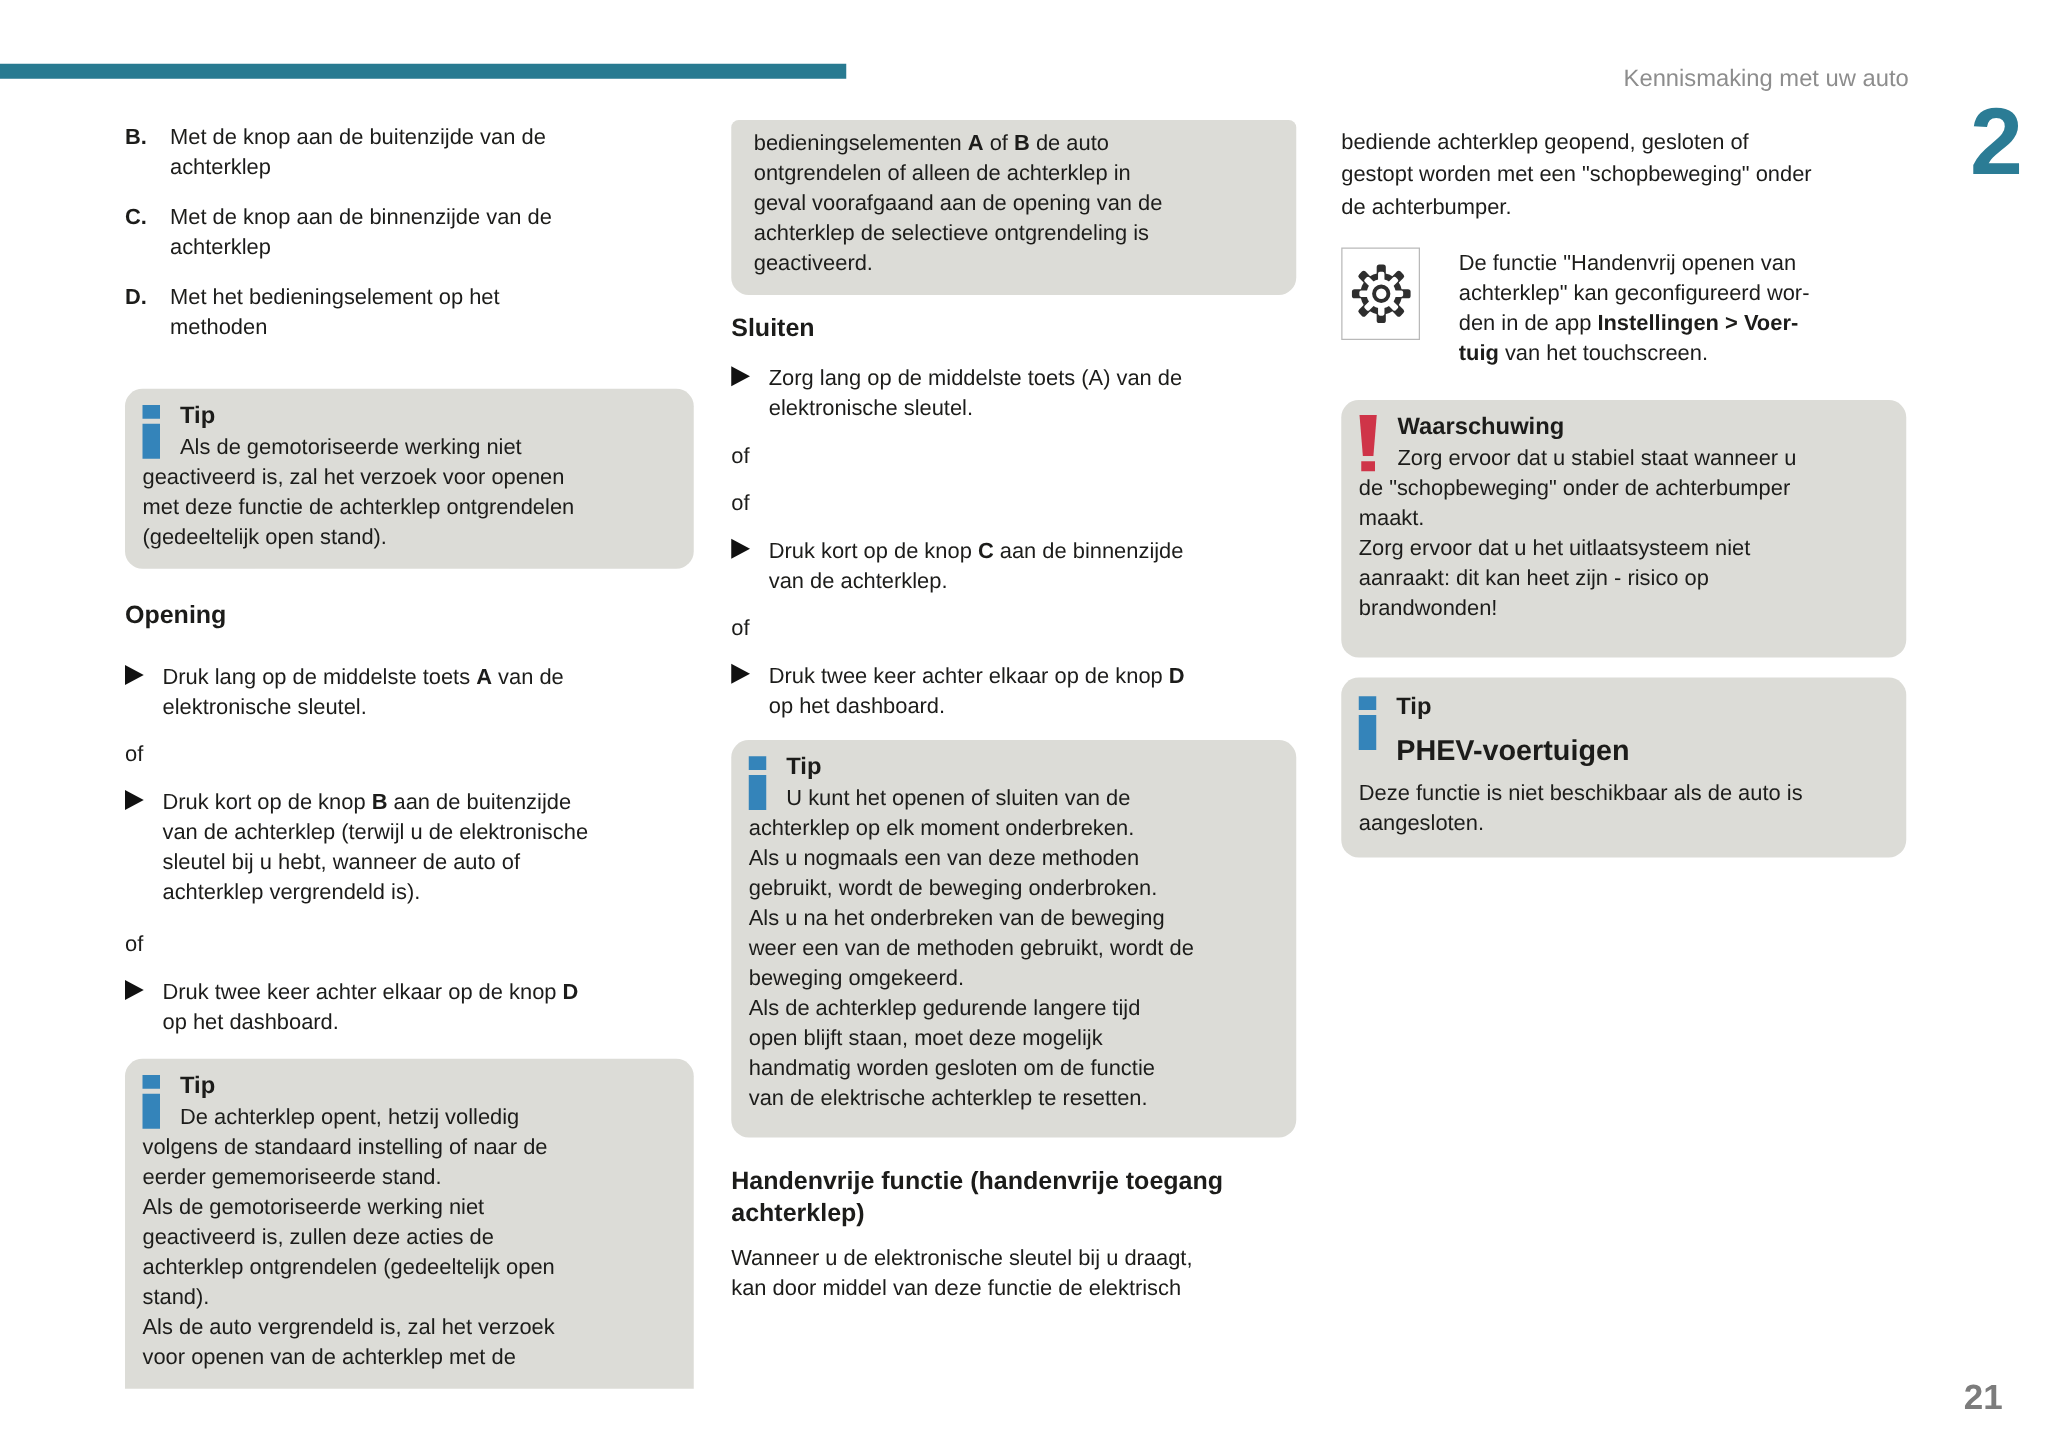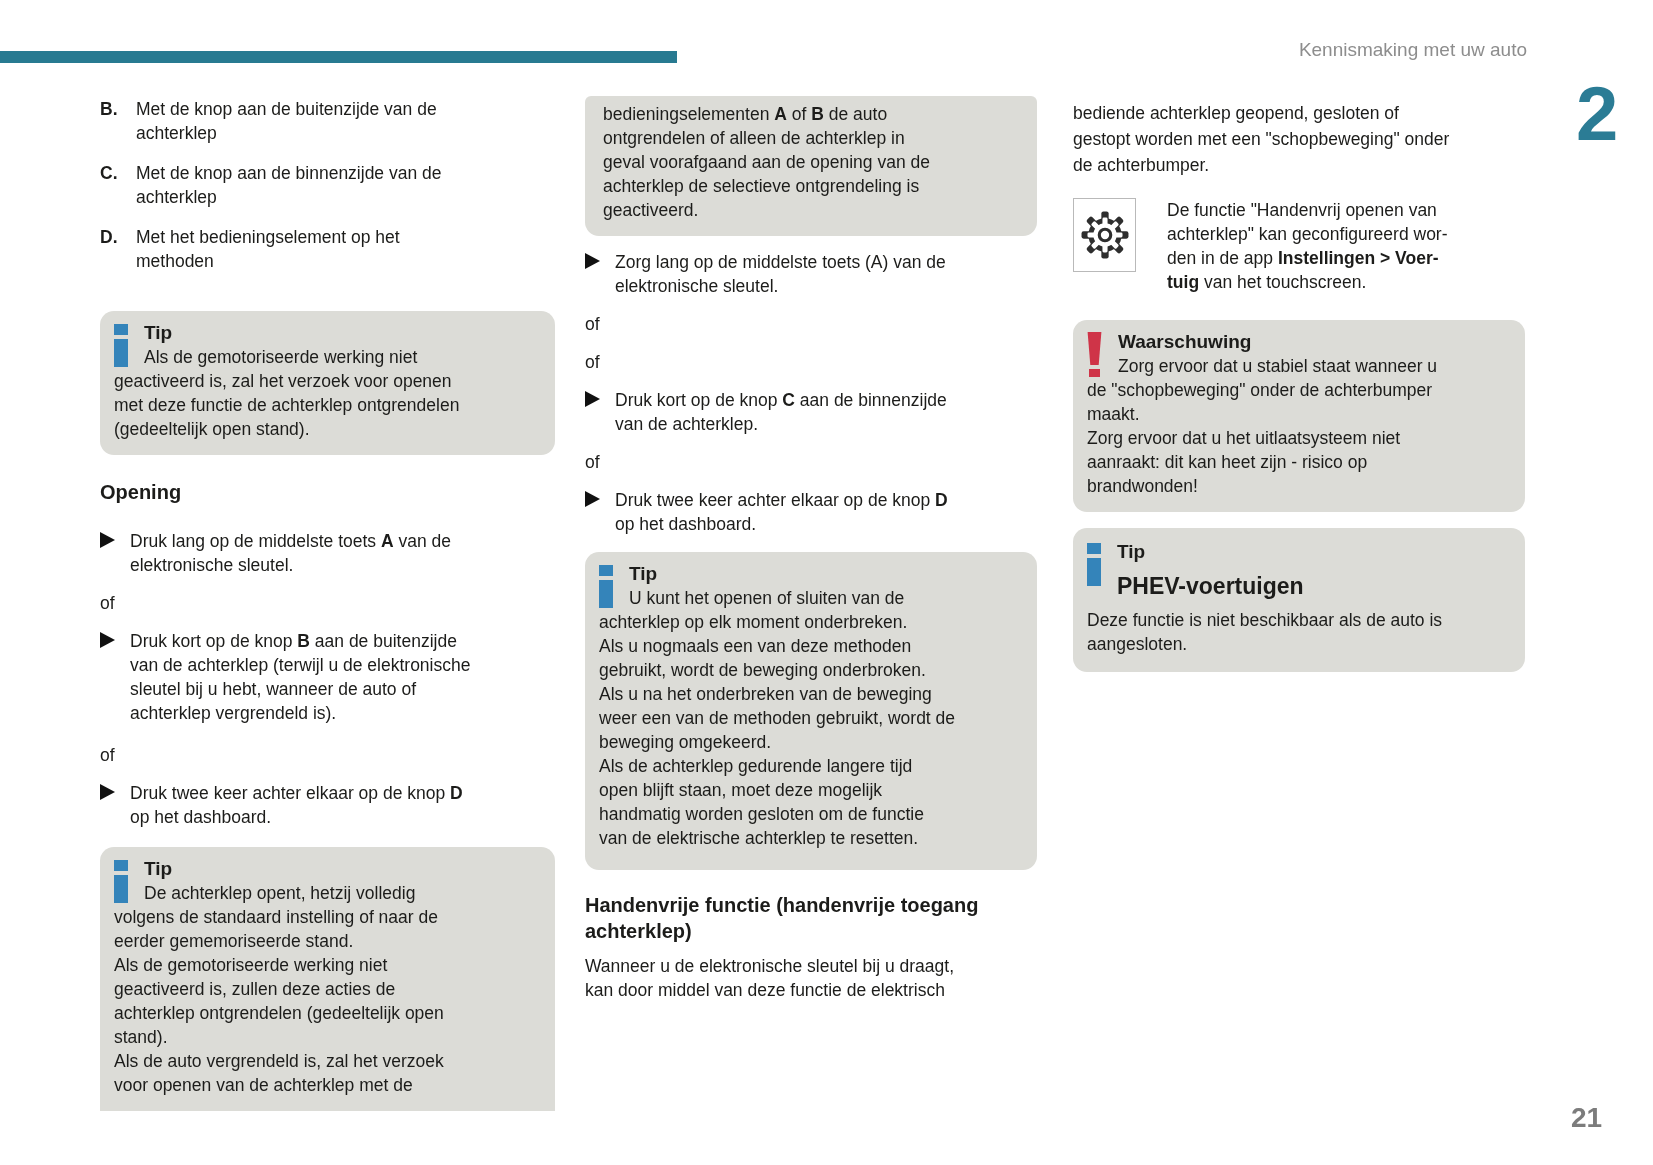--- a/index.html
+++ b/index.html
@@ -3,21 +3,21 @@
 <meta charset="utf-8">
 <style>
   html,body{margin:0;padding:0;background:#ffffff;}
   .page{position:relative;width:1653px;height:1165px;background:#ffffff;overflow:hidden;
         font-family:"Liberation Sans",sans-serif;color:#1c1c1a;font-size:17.5px;line-height:24px;}
   .pre{white-space:pre-line;}
   .seg-b{font-weight:bold;}
 
   
   .accent-bar{position:absolute;left:0;top:51px;width:677px;height:12px;background:#287a91;}
-  .hdr{position:absolute;left:0;top:38px;width:1527px;text-align:right;
+  .hdr{position:absolute;left:0;top:52px;width:1527px;text-align:right;
        font-size:19px;line-height:24px;color:#8d8d8d;}
   .chapnum{position:absolute;left:1576px;top:76px;font-size:76px;line-height:76px;
            font-weight:bold;color:#2b7c95;letter-spacing:-2px;}
   .pagenum{position:absolute;left:1571px;top:1106px;font-size:28px;font-weight:bold;color:#7c7c7c;}
 
   
   .col{position:absolute;}
   #col1{left:100px;top:97px;width:455px;}
   #col2{left:585px;top:96px;width:452px;}
   #col3{left:1073px;top:100px;width:452px;}
@@ -146,20 +146,21 @@
   <div class="col" id="col2">
 
     <div class="box cut-top mb-sec">
       <div class="pre"><span>bedieningselementen </span><span class="seg-b">A</span><span> of </span><span class="seg-b">B</span><span> de auto
 ontgrendelen of alleen de achterklep in
 geval voorafgaand aan de opening van de
 achterklep de selectieve ontgrendeling is
 geactiveerd.</span></div>
     </div>
 
+    <div class="h2 mb-sec">Sluiten</div>
 
     <div class="bu">
       <span class="tri"></span>
       <div class="pre"><span>Zorg lang op de middelste toets (A) van de
 elektronische sleutel.</span></div>
     </div>
     <div class="of">of</div>
     <div class="of">of</div>
     <div class="bu">
       <span class="tri"></span>
@@ -231,21 +232,21 @@
           </g>
           <circle cx="23" cy="23" r="5.5" fill="#ffffff" stroke="#2e2e2e" stroke-width="3"></circle>
         </svg>
       </div>
       <div class="pre"><span>De functie "Handenvrij openen van
 achterklep" kan geconfigureerd wor-
 den in de app </span><span class="seg-b">Instellingen &gt; Voer-
 tuig</span><span> van het touchscreen.</span></div>
     </div>
 
-    <div class="box" style="padding-bottom:14px;margin-bottom:16px;">
+    <div class="box" style="padding-bottom:28px;margin-bottom:16px;">
       <div class="ico-w">
           <div class="w-bar"></div>
           <div class="w-dot"></div>
         </div>
       <div class="box-title">Waarschuwing</div>
       <div class="box-body pre">Zorg ervoor dat u stabiel staat wanneer u
 de "schopbeweging" onder de achterbumper
 maakt.
 Zorg ervoor dat u het uitlaatsysteem niet
 aanraakt: dit kan heet zijn - risico op

